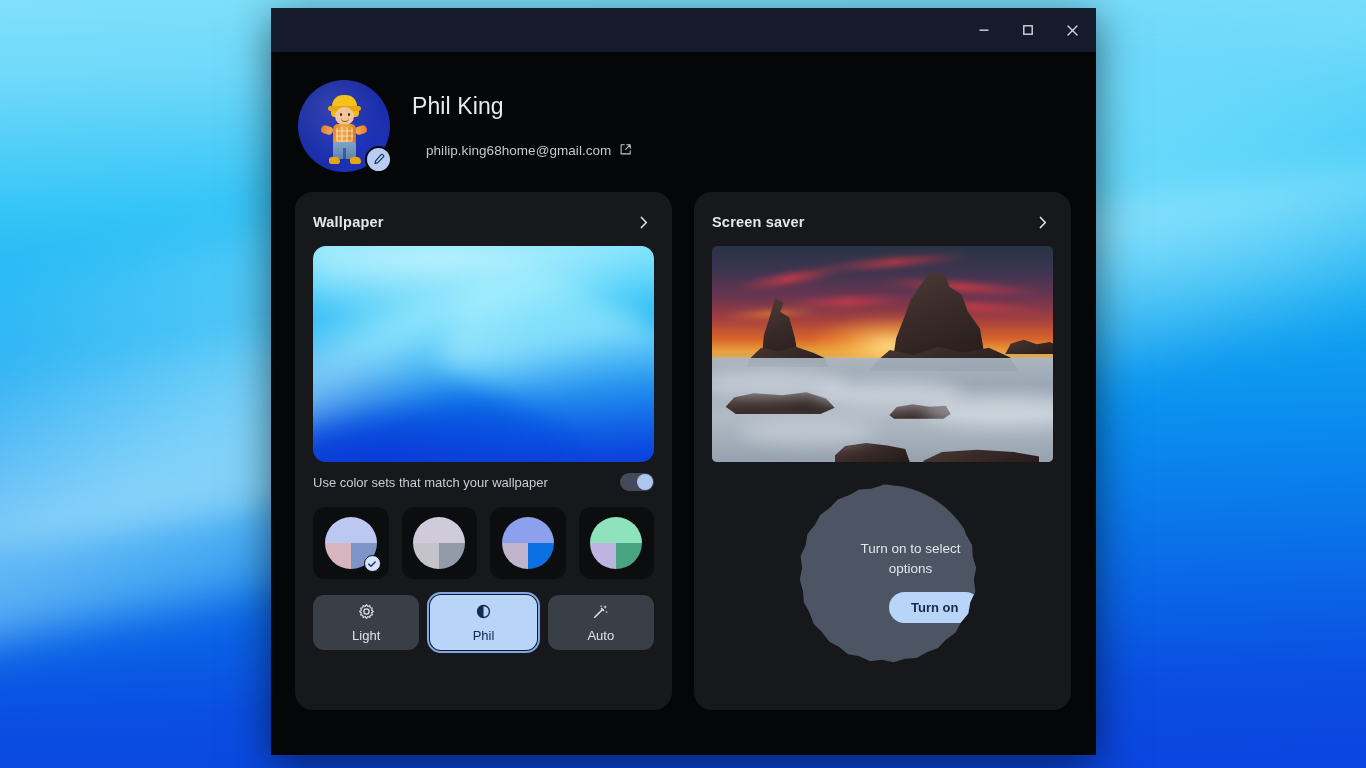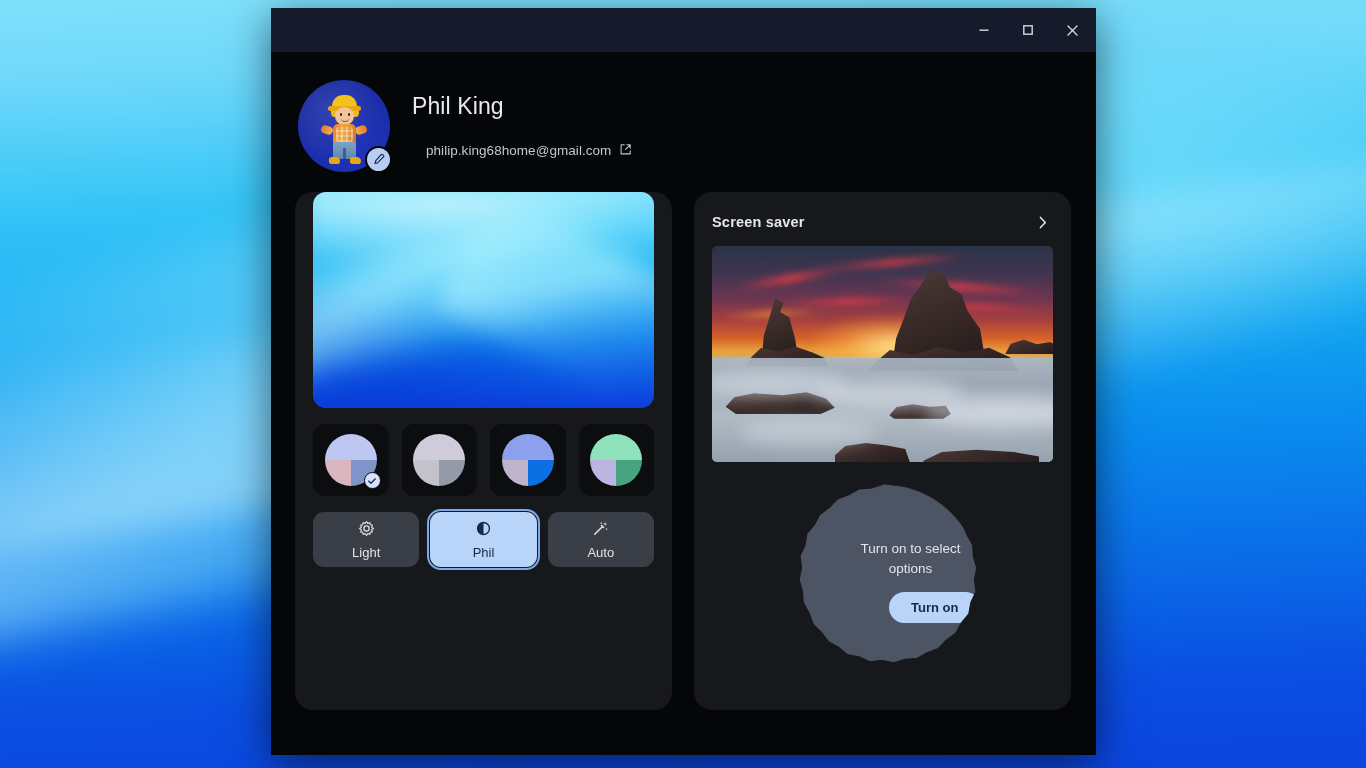--- a/index.html
+++ b/index.html
@@ -582,30 +582,44 @@
               <path d="M9.6 2.2h4.2v4.2M13.6 2.4 8.2 7.8" fill="none" stroke="#c3c7cf" stroke-width="1.3" stroke-linecap="round" stroke-linejoin="round"></path>
             </svg>
           </span>
         </div>
       </div>
     </div>
 
     <div id="cards">
 
       <div class="card">
+        <div class="card-header">
+          <span class="card-title">Wallpaper</span>
+          <span class="chev">
+            <svg width="15" height="15" viewBox="0 0 16 16">
+                <path d="M5.8 2.6 11 8l-5.2 5.4" fill="none" stroke="#dfe2e7" stroke-width="1.7" stroke-linecap="round" stroke-linejoin="round"></path>
+              </svg>
+          </span>
+        </div>
 
         <div id="wallpaper-preview">
           <div id="wp-top-glow"></div>
           <div id="wp-wave"></div>
           <div id="wp-wave2"></div>
           <div id="wp-dark-bl"></div>
         </div>
 
         <div id="accent-section">
 
+          <div id="accent-toggle-row">
+            <span id="accent-toggle-label">Use color sets that match your wallpaper</span>
+            <span class="switch">
+              <span class="knob"></span>
+            </span>
+          </div>
 
           <div id="swatches">
             <div class="swatch-tile">
               <div class="swatch-circle">
                 <div class="swatch-top" style="background:#bcc8f2"></div>
                 <div class="swatch-bl" style="background:#d9b6bf"></div>
                 <div class="swatch-br" style="background:#7f95c9"></div>
               </div>
               <span class="swatch-check">
                 <svg width="10" height="10" viewBox="0 0 12 12">

